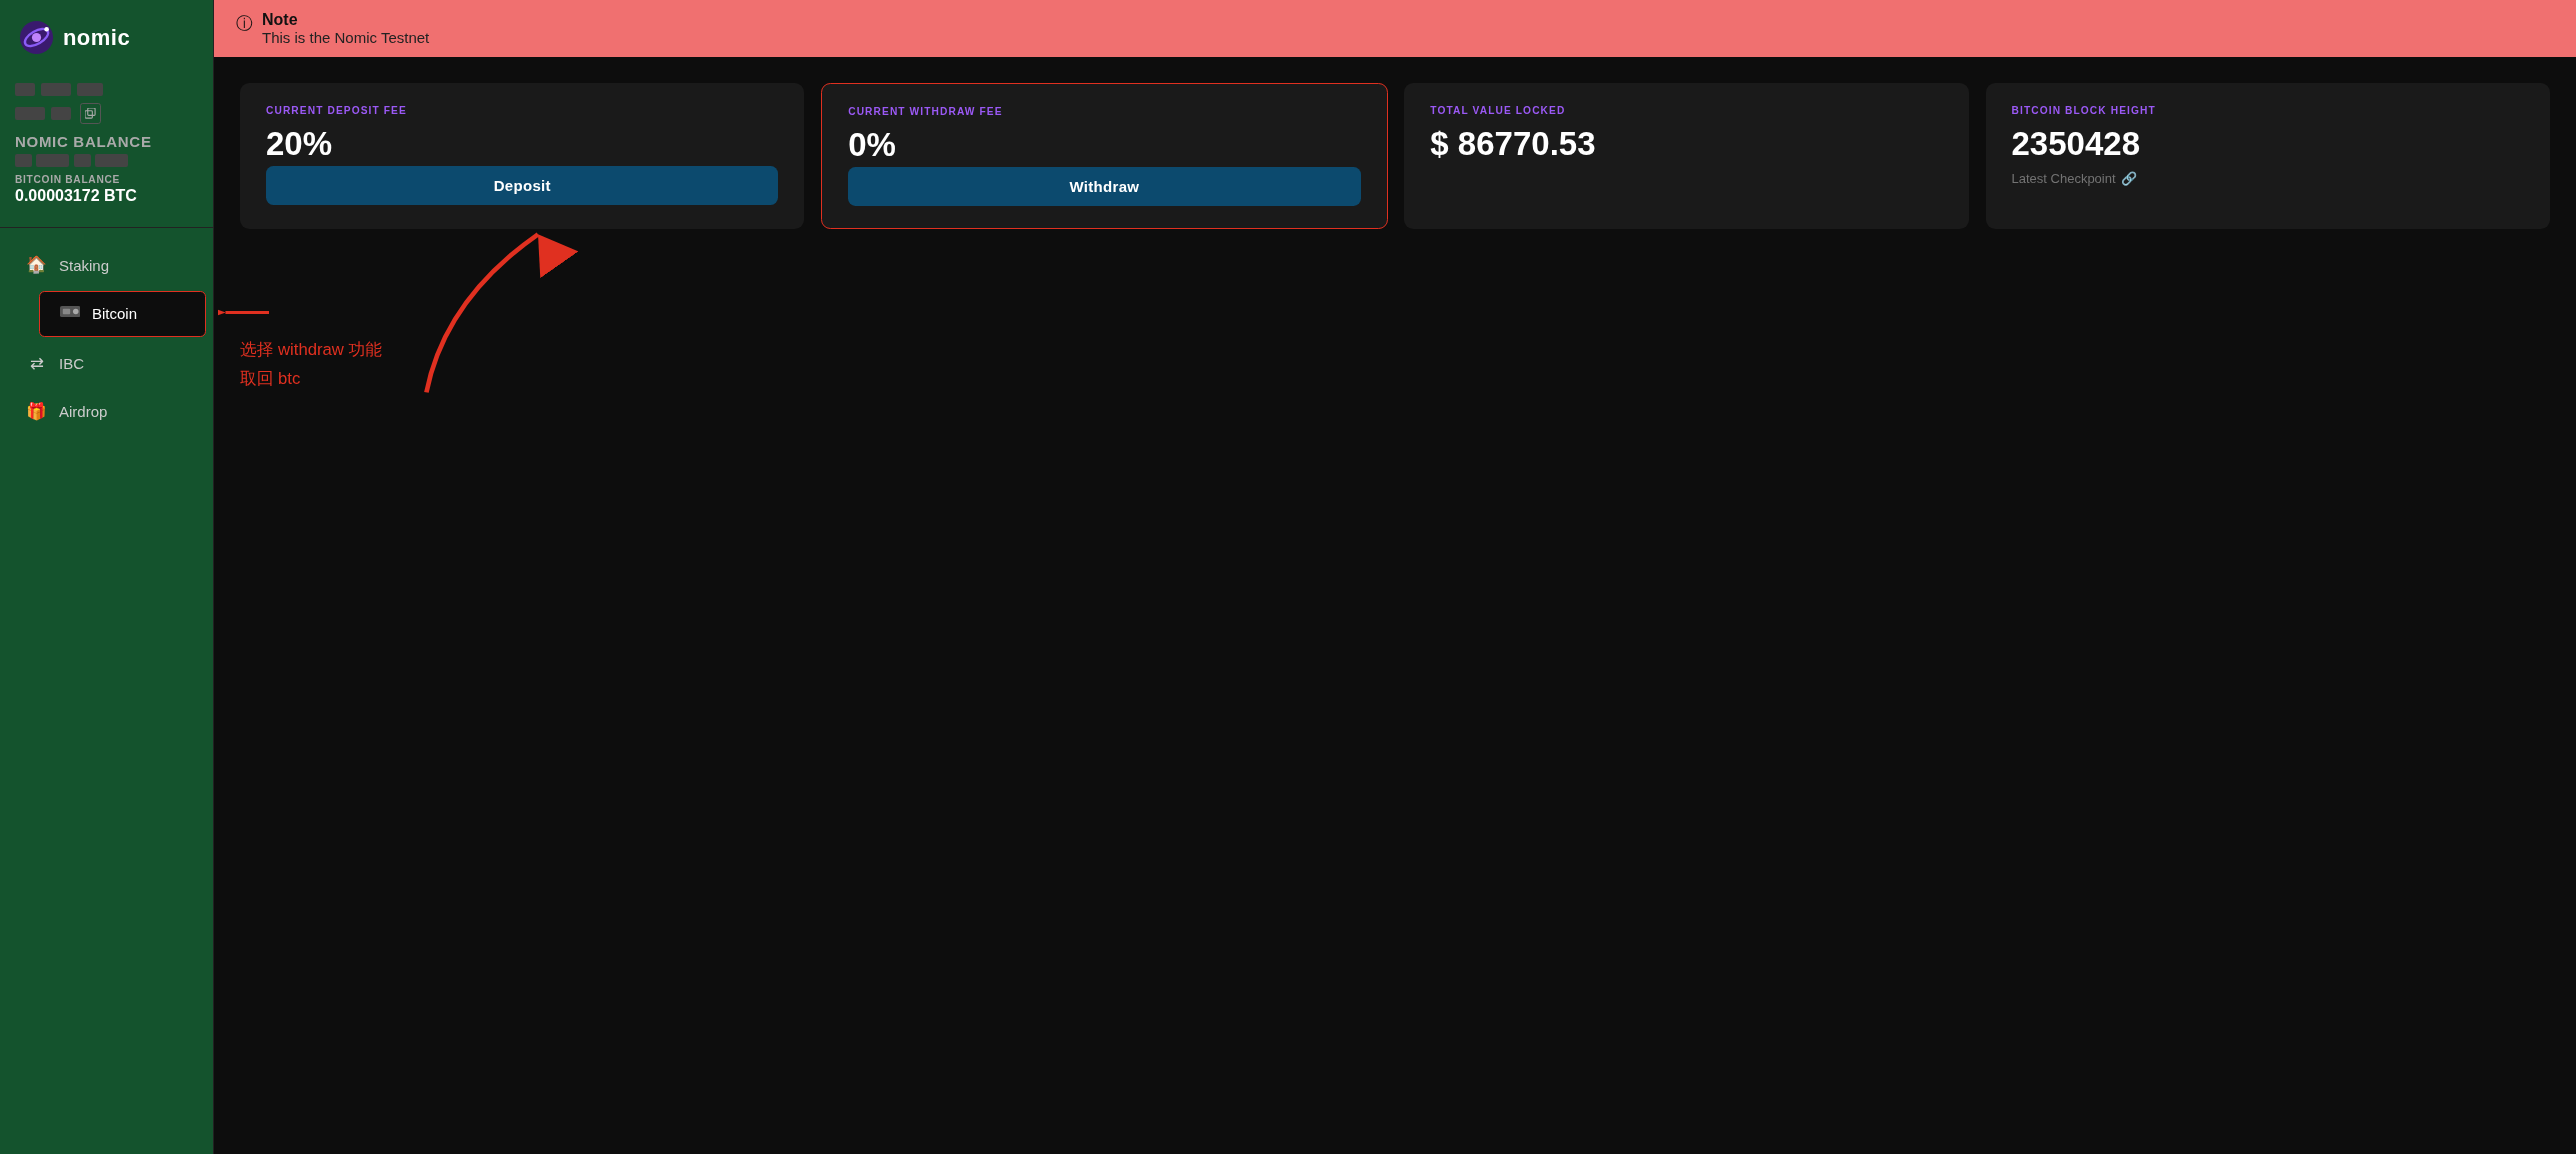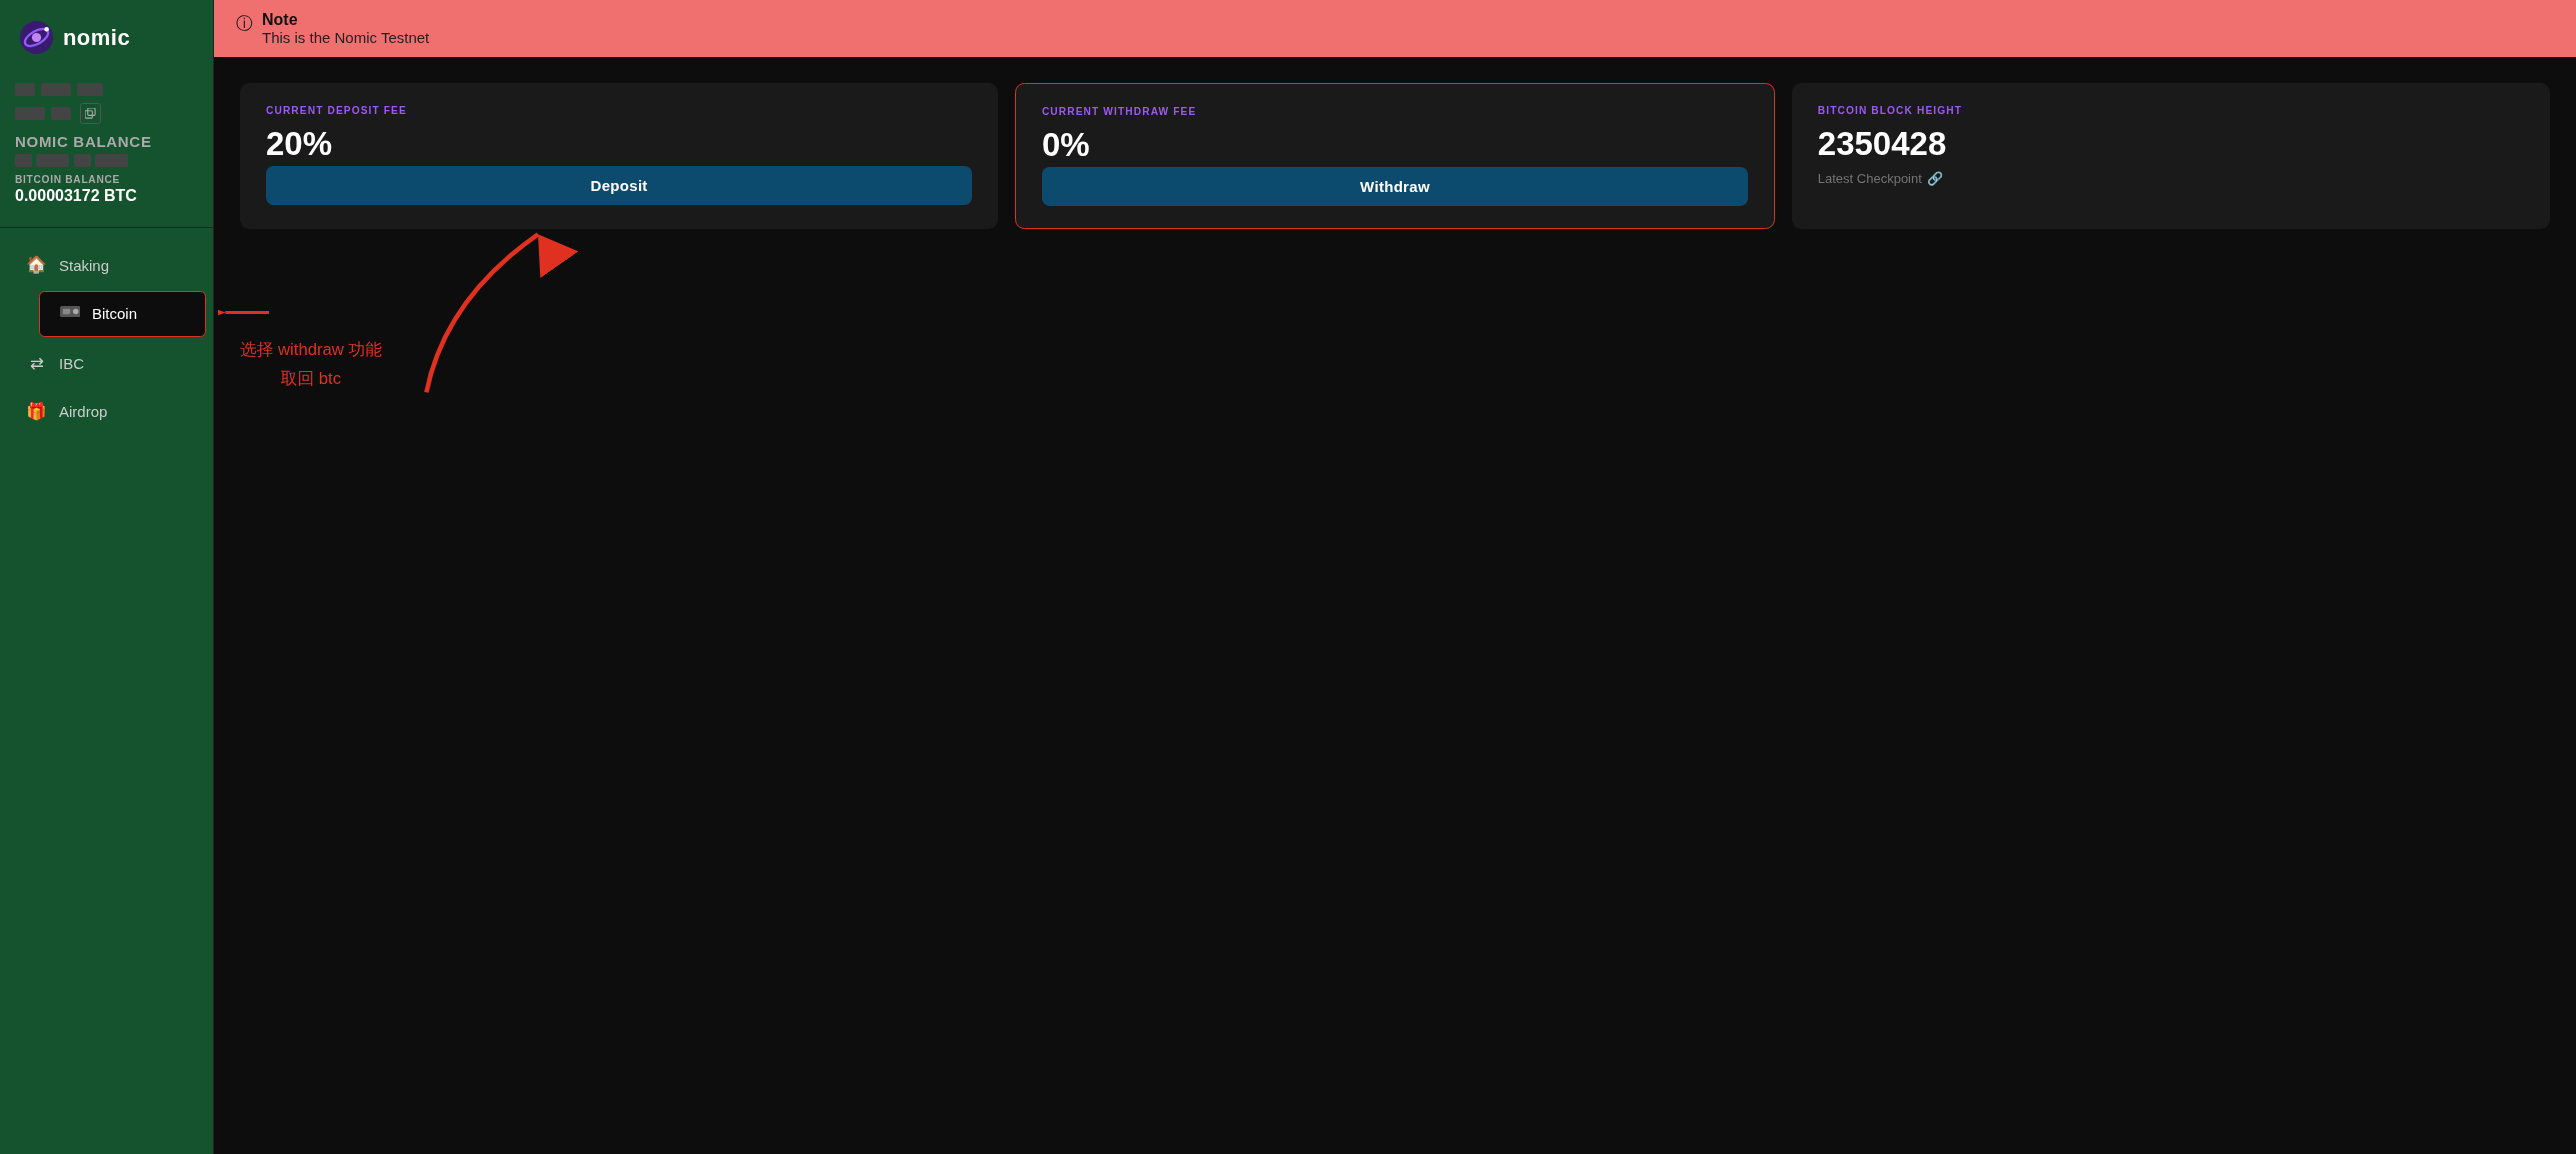--- a/index.html
+++ b/index.html
@@ -367,20 +367,24 @@
         <div class="stat-value">20%</div>
         <button class="stat-btn">Deposit</button>
       </div>
 
       <div class="stat-card highlighted">
         <div class="stat-label">CURRENT WITHDRAW FEE</div>
         <div class="stat-value">0%</div>
         <button class="stat-btn">Withdraw</button>
       </div>
 
+      <div class="stat-card">
+        <div class="stat-label">TOTAL VALUE LOCKED</div>
+        <div class="stat-value">$ 86770.53</div>
+      </div>
 
       <div class="stat-card">
         <div class="stat-label">BITCOIN BLOCK HEIGHT</div>
         <div class="stat-value">2350428</div>
         <div class="checkpoint-link">
           <span>Latest Checkpoint</span>
           <span>🔗</span>
         </div>
       </div>
 
@@ -391,21 +395,21 @@
       <svg width="372" height="186" viewBox="0 0 400 200" style="position:absolute; left:112px; top:-37px;">
         <defs>
           <marker id="arrowhead-up" markerWidth="10" markerHeight="8" refX="5" refY="0" orient="auto">
             <polygon points="0 8, 5 0, 10 8" fill="#e03020"></polygon>
           </marker>
         </defs>
 
         <path d="M 80 180 Q 100 80 200 10" stroke="#e03020" stroke-width="5" fill="none" marker-end="url(#arrowhead-up)"></path>
       </svg>
 
-      <div style="position:absolute; left:0; top:74px;text-align:center;">
+      <div style="position:absolute; left:0; top:74px;">
         <div style="color:#e03020; font-size:16.7px; line-height:1.7;">选择 withdraw 功能</div>
         <div style="color:#e03020; font-size:16.7px; line-height:1.7;">取回 btc</div>
       </div>
     </div>
 
   </div>
 </div>
 
 
 </body></html>

